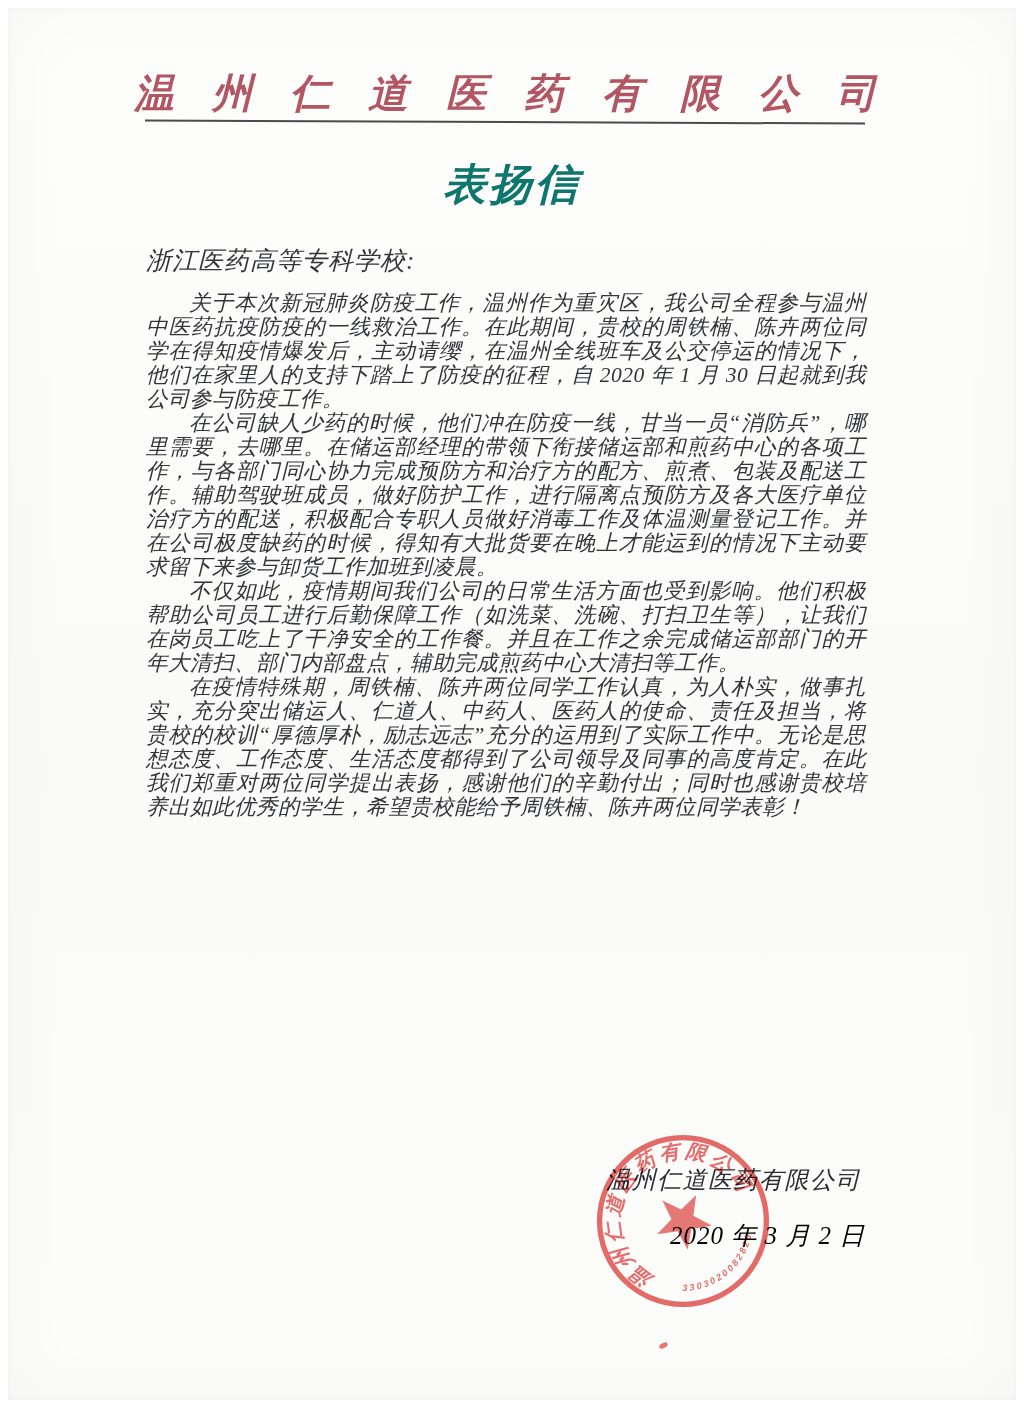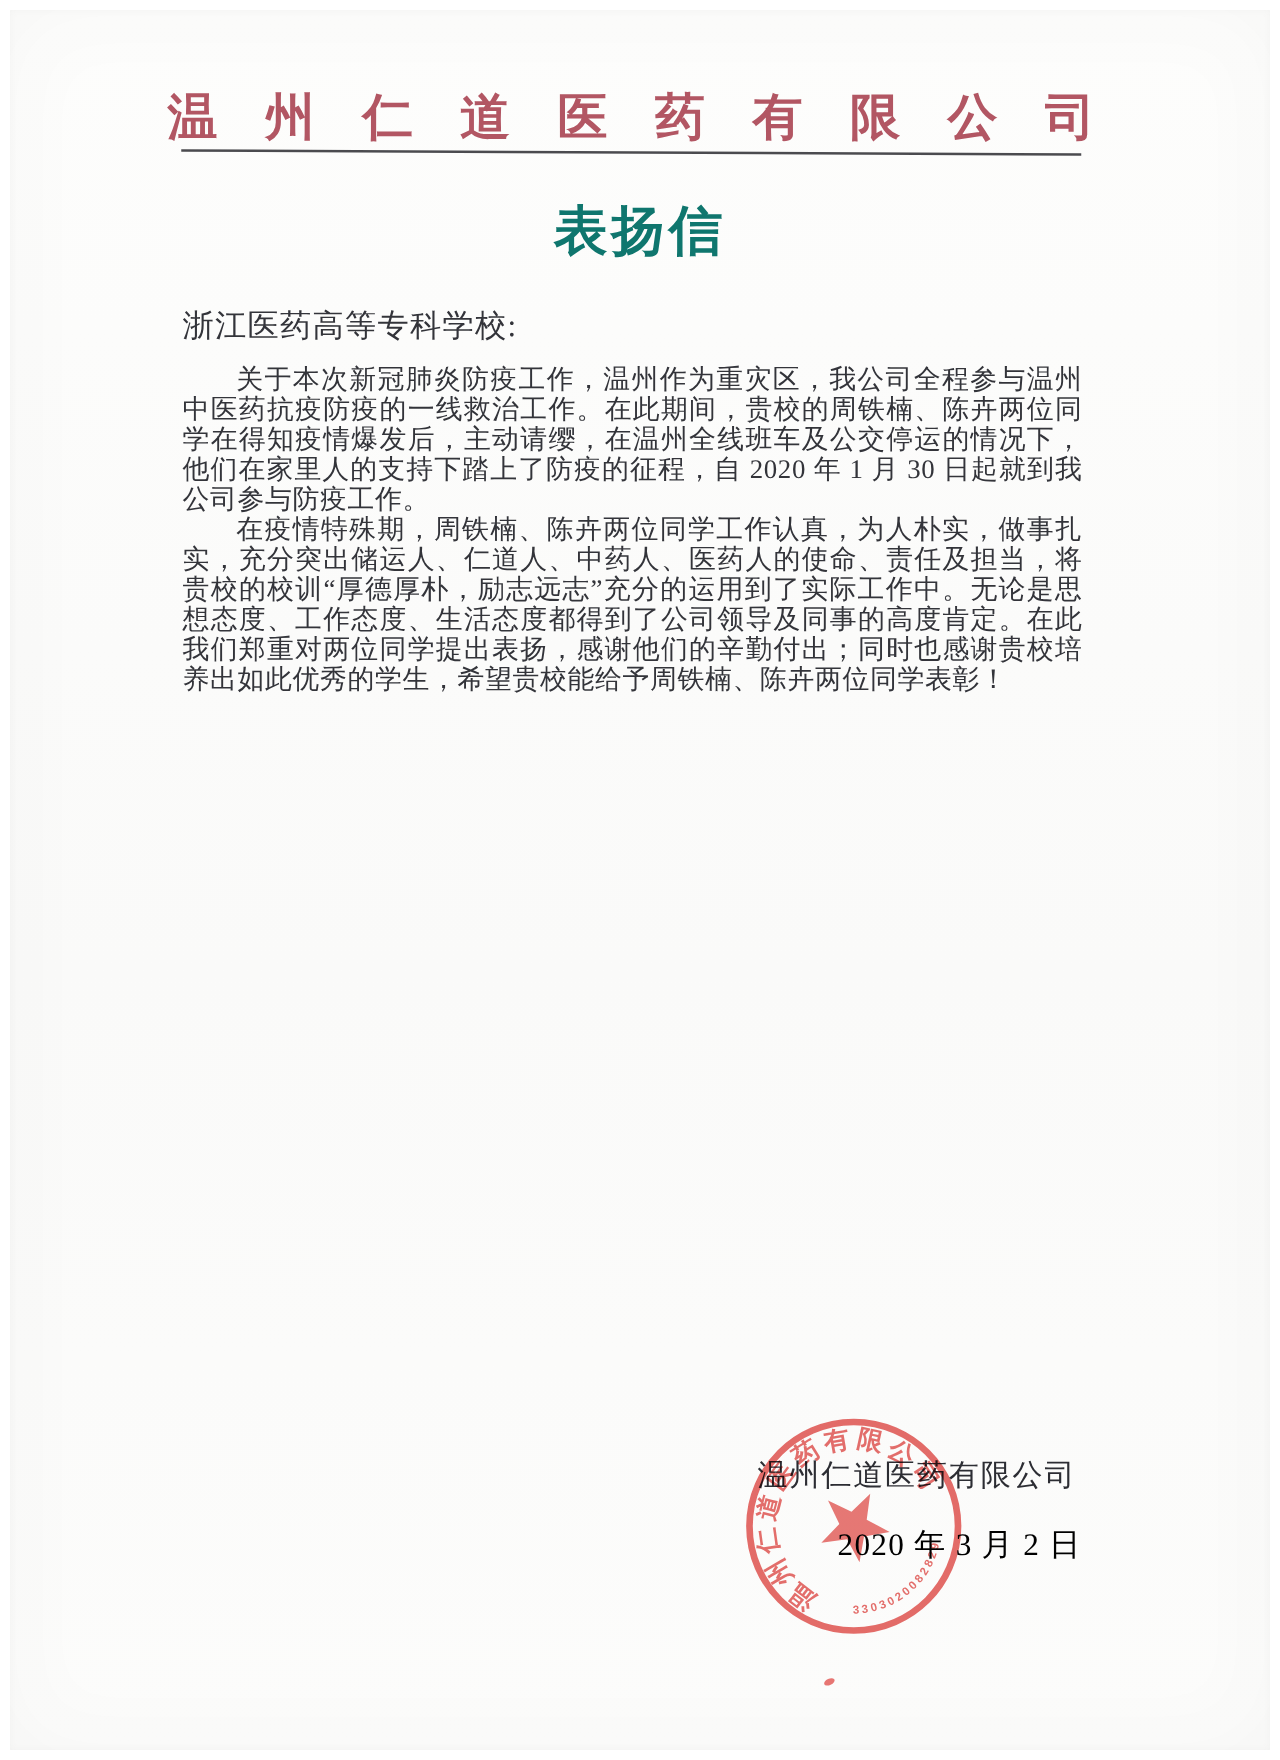--- a/index.html
+++ b/index.html
@@ -7,20 +7,21 @@
     padding: 0;
     background: #ffffff;
   }
   .scan-page {
     position: relative;
     width: 1024px;
     height: 1408px;
     background: #ffffff;
     overflow: hidden;
     font-family: "Liberation Serif", "DejaVu Serif", serif;
+    font-style: italic;
   }
   .paper {
     position: absolute;
     left: 8px; top: 8px; right: 8px; bottom: 8px;
     background: linear-gradient(180deg, #fdfdfc 0%, #fafaf9 55%, #fcfcfb 100%);
     box-shadow: inset 0 0 70px rgba(90,90,95,0.035), inset 0 0 6px rgba(120,120,125,0.05);
   }
   .letterhead {
     position: absolute;
     top: 66px;
@@ -142,20 +143,22 @@
   <div class="letterhead">温 州 仁 道 医 药 有 限 公 司</div>
 
   <div class="letterhead-rule"></div>
 
   <h1 class="letter-title">表扬信</h1>
 
   <div class="salutation">浙江医药高等专科学校:</div>
 
   <div class="paragraphs">
     <p>关于本次新冠肺炎防疫工作，温州作为重灾区，我公司全程参与温州中医药抗疫防疫的一线救治工作。在此期间，贵校的周铁楠、陈卉两位同学在得知疫情爆发后，主动请缨，在温州全线班车及公交停运的情况下，他们在家里人的支持下踏上了防疫的征程，自 2020 年 1 月 30 日起就到我公司参与防疫工作。</p>
+    <p>在公司缺人少药的时候，他们冲在防疫一线，甘当一员“消防兵”，哪里需要，去哪里。在储运部经理的带领下衔接储运部和煎药中心的各项工作，与各部门同心协力完成预防方和治疗方的配方、煎煮、包装及配送工作。辅助驾驶班成员，做好防护工作，进行隔离点预防方及各大医疗单位治疗方的配送，积极配合专职人员做好消毒工作及体温测量登记工作。并在公司极度缺药的时候，得知有大批货要在晚上才能运到的情况下主动要求留下来参与卸货工作加班到凌晨。</p>
+    <p>不仅如此，疫情期间我们公司的日常生活方面也受到影响。他们积极帮助公司员工进行后勤保障工作（如洗菜、洗碗、打扫卫生等），让我们在岗员工吃上了干净安全的工作餐。并且在工作之余完成储运部部门的开年大清扫、部门内部盘点，辅助完成煎药中心大清扫等工作。</p>
     <p>在疫情特殊期，周铁楠、陈卉两位同学工作认真，为人朴实，做事扎实，充分突出储运人、仁道人、中药人、医药人的使命、责任及担当，将贵校的校训“厚德厚朴，励志远志”充分的运用到了实际工作中。无论是思想态度、工作态度、生活态度都得到了公司领导及同事的高度肯定。在此我们郑重对两位同学提出表扬，感谢他们的辛勤付出；同时也感谢贵校培养出如此优秀的学生，希望贵校能给予周铁楠、陈卉两位同学表彰！</p>
   </div>
 
   <div class="signature-company">温州仁道医药有限公司</div>
 
   <div class="signature-date">2020 年 3 月 2 日</div>
 
   <div class="company-seal">
     <svg viewBox="0 0 200 200" xmlns="http://www.w3.org/2000/svg">
       <defs>

